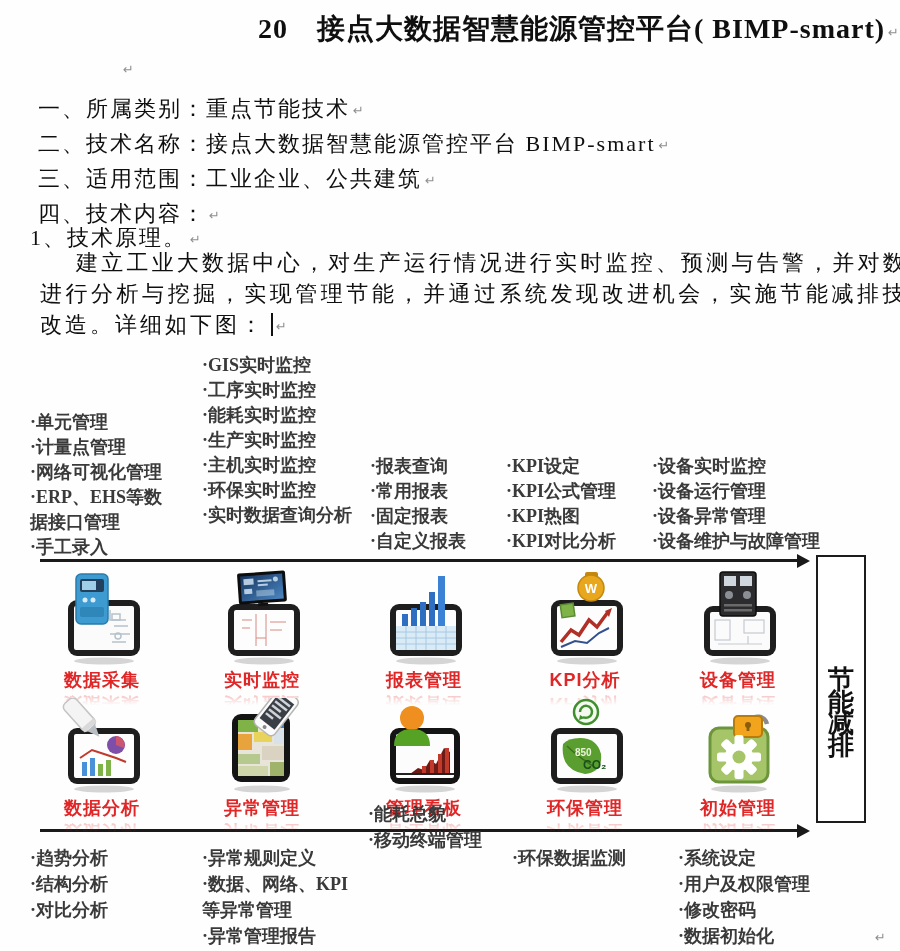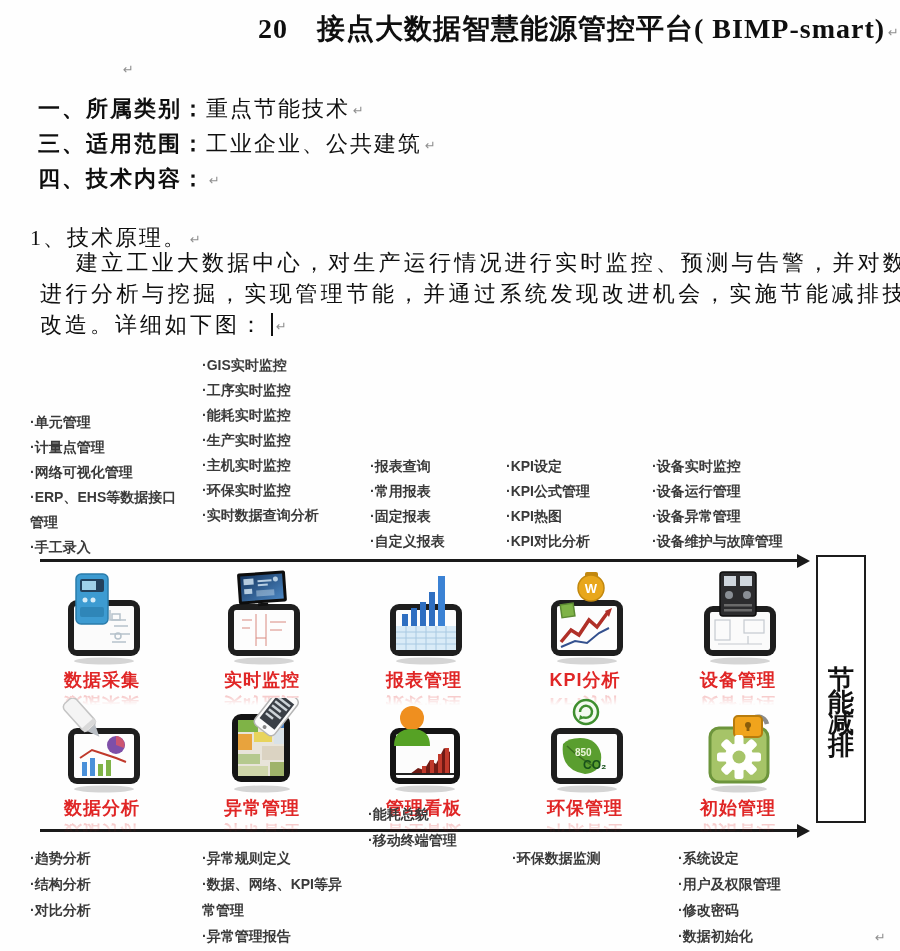--- a/index.html
+++ b/index.html
@@ -6,29 +6,29 @@
   .page{position:relative;width:900px;height:951px;background:#fefefe;overflow:hidden;
         font-family:"Liberation Serif",serif;color:#0f0f0f;}
 
   
   .doc-title{position:absolute;top:10px;left:0;width:100%;text-align:right;
              font-size:28px;font-weight:700;letter-spacing:1px;}
   .pilcrow{color:#8f8f8f;font-size:13px;font-family:"DejaVu Sans",sans-serif;
            font-weight:400;margin-left:3px;vertical-align:1px;}
   .mark-free{position:absolute;}
   .sections{position:absolute;left:38px;top:92px;font-size:22px;line-height:33px;letter-spacing:2px;}
-  .sec-line b{font-weight:700;}
+  .sec-line b{font-weight:400;}
   .subsec{position:absolute;left:30px;top:223px;font-size:22px;letter-spacing:2px;}
   .para{position:absolute;left:4px;top:247px;width:893px;font-size:22px;line-height:31px;
         letter-spacing:3px;text-align:justify;text-indent:36px;margin-left:36px;}
   .cursor{display:inline-block;width:2px;height:23px;background:#111;margin:0 0 -4px 6px;}
 
   
-  .feature-list{position:absolute;font-family:Liberation Sans, sans-serif;
-                font-size:14px;line-height:25px;font-weight:600;color:#3a3a3a;}
+  .feature-list{position:absolute;font-family:Liberation Serif, serif;
+                font-size:18px;line-height:25px;font-weight:600;color:#3a3a3a;}
   .feature-list.lh26 .li{line-height:26px;}
   .li{white-space:normal;}
 
   
   .flow-arrow{position:absolute;left:40px;width:757px;height:3px;background:#1a1a1a;}
   .flow-arrow::after{content:"";position:absolute;right:-13px;top:-5.5px;
       border-left:13px solid #1a1a1a;border-top:7px solid transparent;border-bottom:7px solid transparent;}
 
   
   .goal-box{position:absolute;left:816px;top:555px;width:46px;height:264px;background:#fff;
@@ -46,20 +46,21 @@
 </head>
 <body>
 
 <div class="page">
 
   <div class="doc-title"><span>20　接点大数据智慧能源管控平台( BIMP-smart)</span><span class="pilcrow">↵</span></div>
   <span class="pilcrow mark-free" style="left:120px;top:62px">↵</span>
 
   <div class="sections">
     <div class="sec-line"><b>一、所属类别：</b><span>重点节能技术</span><span class="pilcrow">↵</span></div>
+    <div class="sec-line"><b>二、技术名称：</b><span>接点大数据智慧能源管控平台 BIMP-smart</span><span class="pilcrow">↵</span></div>
     <div class="sec-line"><b>三、适用范围：</b><span>工业企业、公共建筑</span><span class="pilcrow">↵</span></div>
     <div class="sec-line"><b>四、技术内容：</b><span></span><span class="pilcrow">↵</span></div>
   </div>
 
   <div class="subsec"><span>1、技术原理。</span><span class="pilcrow">↵</span></div>
 
   <div class="para"><span>建立工业大数据中心，对生产运行情况进行实时监控、预测与告警，并对数据进行分析与挖掘，实现管理节能，并通过系统发现改进机会，实施节能减排技术改造。详细如下图：</span><span class="cursor"></span><span class="pilcrow">↵</span></div>
 
   <div class="feature-list" style="left:30px;top:410px;width:150px">
       <div class="li">·单元管理</div>

